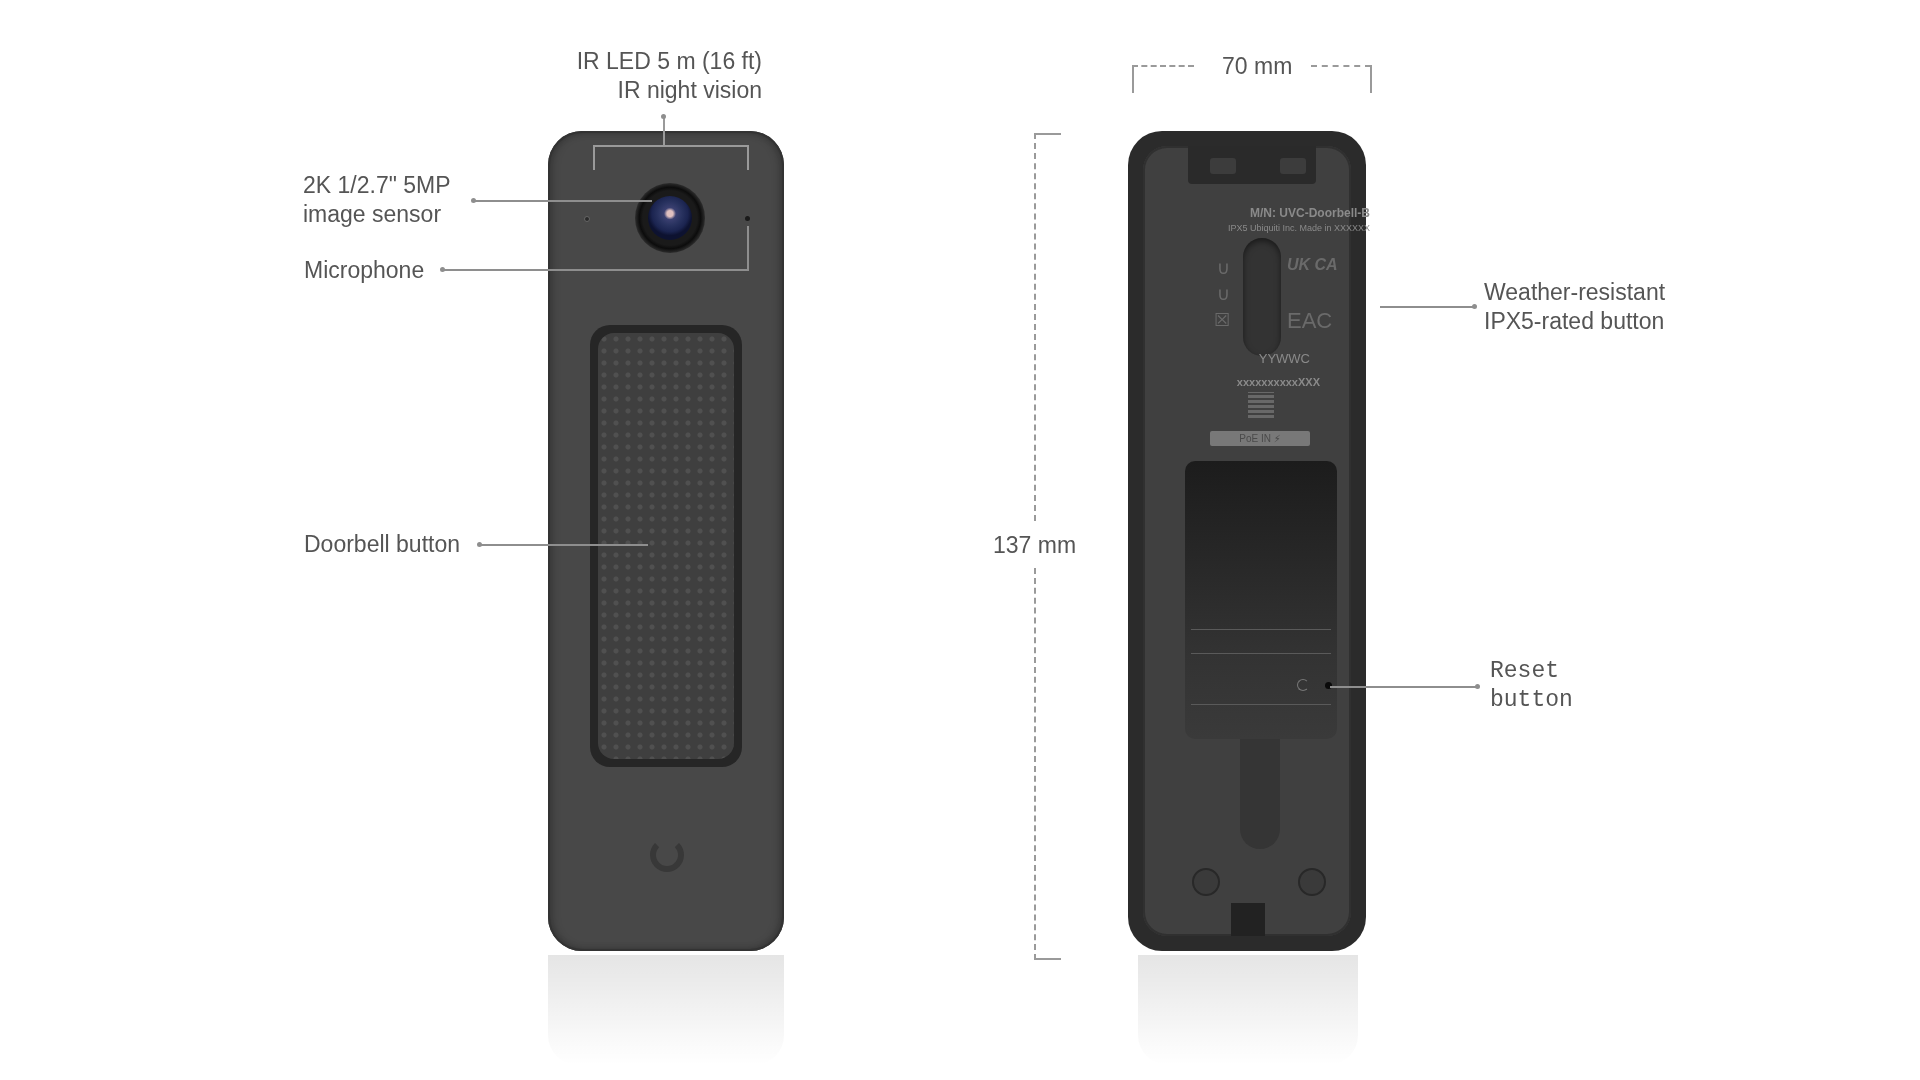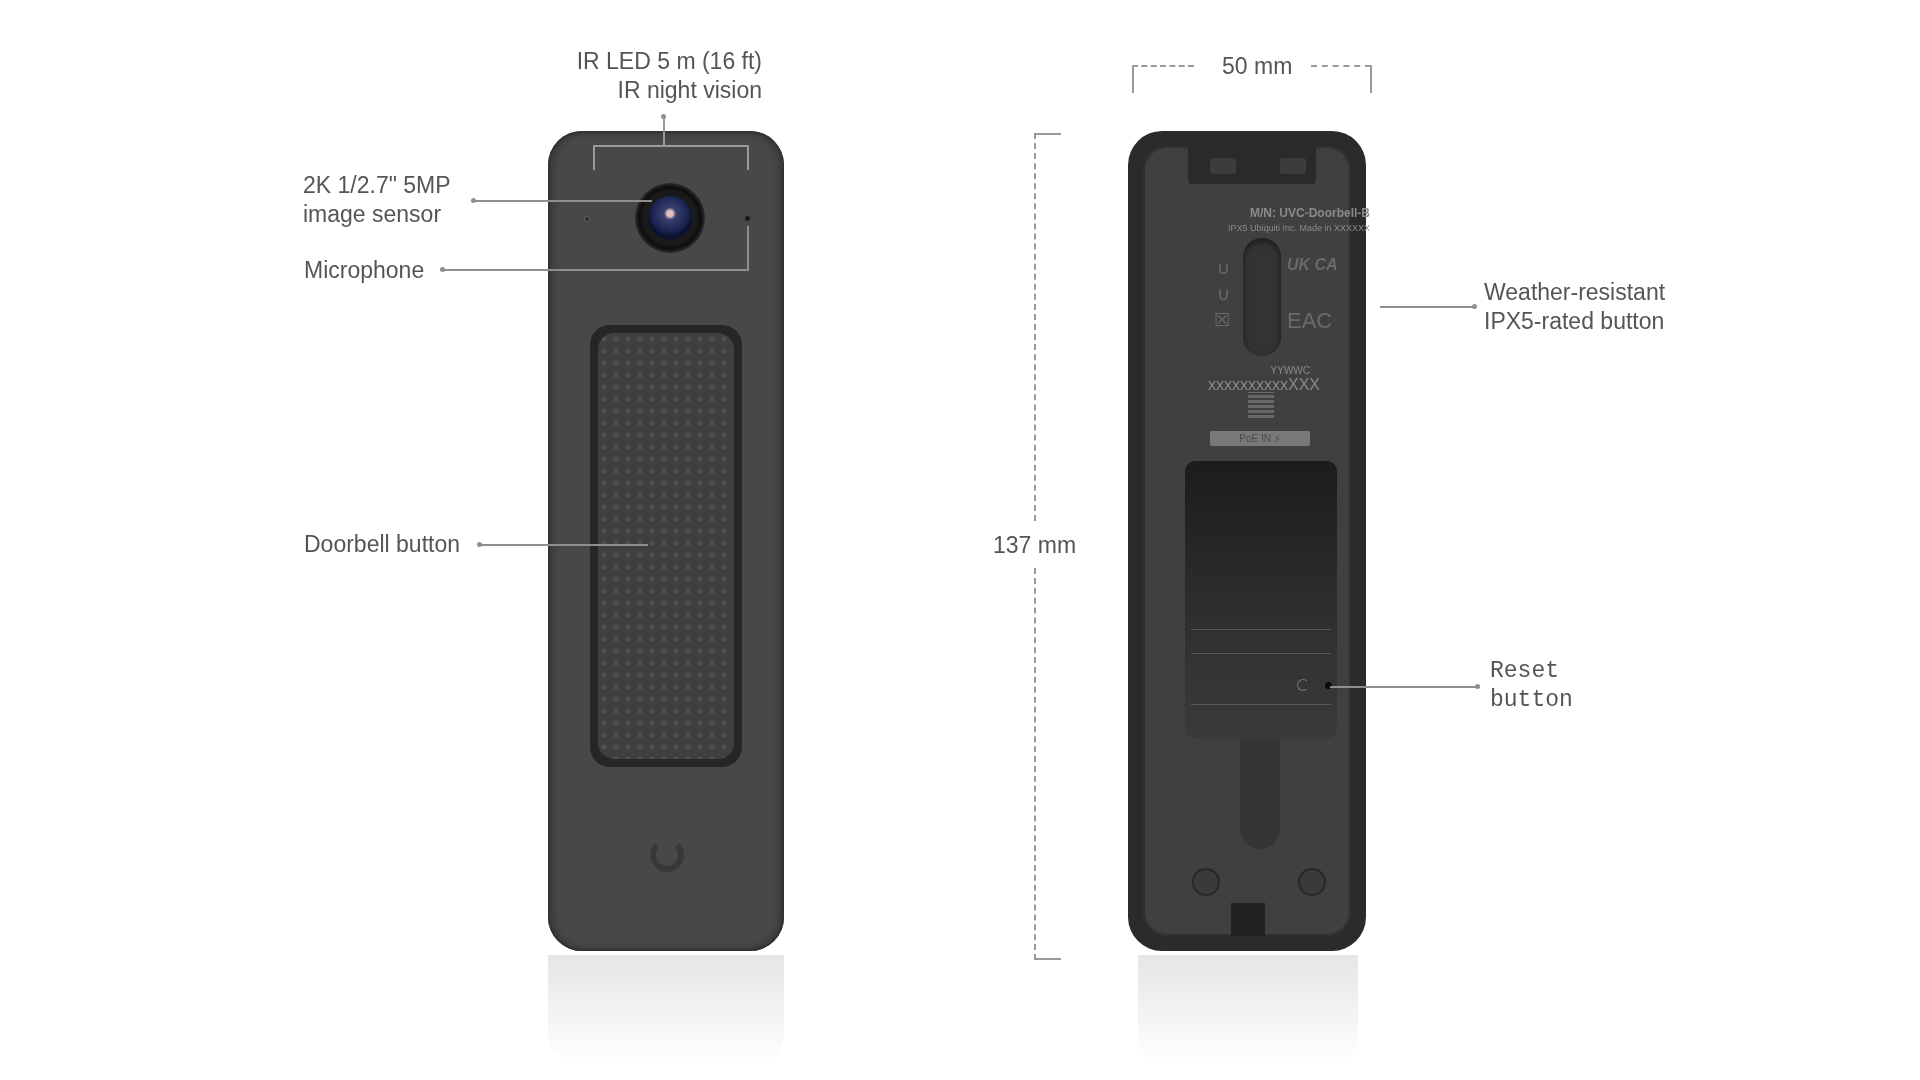--- a/index.html
+++ b/index.html
@@ -104,21 +104,21 @@
 <div class="dash-v" style="left:1034px;top:133px;height:388px;"></div>
 <div class="label" style="left:993px;top:531px;">
   <span>137 mm</span>
 </div>
 <div class="dash-v" style="left:1034px;top:568px;height:392px;"></div>
 <div class="solid-h" style="left:1034px;top:958px;width:27px;"></div>
 
 <div class="solid-v" style="left:1132px;top:65px;height:28px;"></div>
 <div class="dash-h" style="left:1132px;top:65px;width:62px;"></div>
 <div class="label" style="left:1222px;top:52px;">
-  <span>50 mm</span>
+  <span>70 mm</span>
 </div>
 <div class="dash-h" style="left:1311px;top:65px;width:60px;"></div>
 <div class="solid-v" style="left:1370px;top:65px;height:28px;"></div>
 
 <div class="reflection" style="left:1138px;width:220px;"></div>
 <div class="abs back"></div>
 <div class="abs back-inner"></div>
 <div class="abs back-notch"></div>
 <div class="abs back-tab" style="left:1210px;"></div>
 <div class="abs back-tab" style="left:1280px;"></div>
@@ -132,24 +132,24 @@
 
 <div class="abs slot"></div>
 <div class="abs back-text" style="left:1200px;top:255px;width:30px;font-size:18px;color:#6a6a6a;line-height:26px;">∪<br>∪<br>☒</div>
 <div class="abs back-text" style="left:1287px;top:257px;width:40px;font-size:16px;font-weight:bold;color:#6a6a6a;line-height:16px;font-style:italic;">
   <span>UK CA</span>
 </div>
 <div class="abs back-text" style="left:1287px;top:308px;width:40px;font-size:22px;color:#6a6a6a;">
   <span>EAC</span>
 </div>
 
-<div class="abs back-text" style="left:1210px;top:365px;width:100px;font-size:10px;">
+<div class="abs back-text" style="left:1210px;top:351px;width:100px;font-size:13px;">
   <span>YYWWC</span>
 </div>
-<div class="abs back-text" style="left:1200px;top:376px;width:120px;font-size:16px;">
+<div class="abs back-text" style="left:1200px;top:376px;width:120px;font-size:11px;font-weight:bold;">
   <span>xxxxxxxxxxXXX</span>
 </div>
 <div class="abs qr"></div>
 <div class="abs poe">
   <span>PoE IN ⚡</span>
 </div>
 
 <div class="abs cavity">
   <div class="cavity-line" style="left:6px;top:168px;width:140px;"></div>
   <div class="cavity-line" style="left:6px;top:192px;width:140px;"></div>

